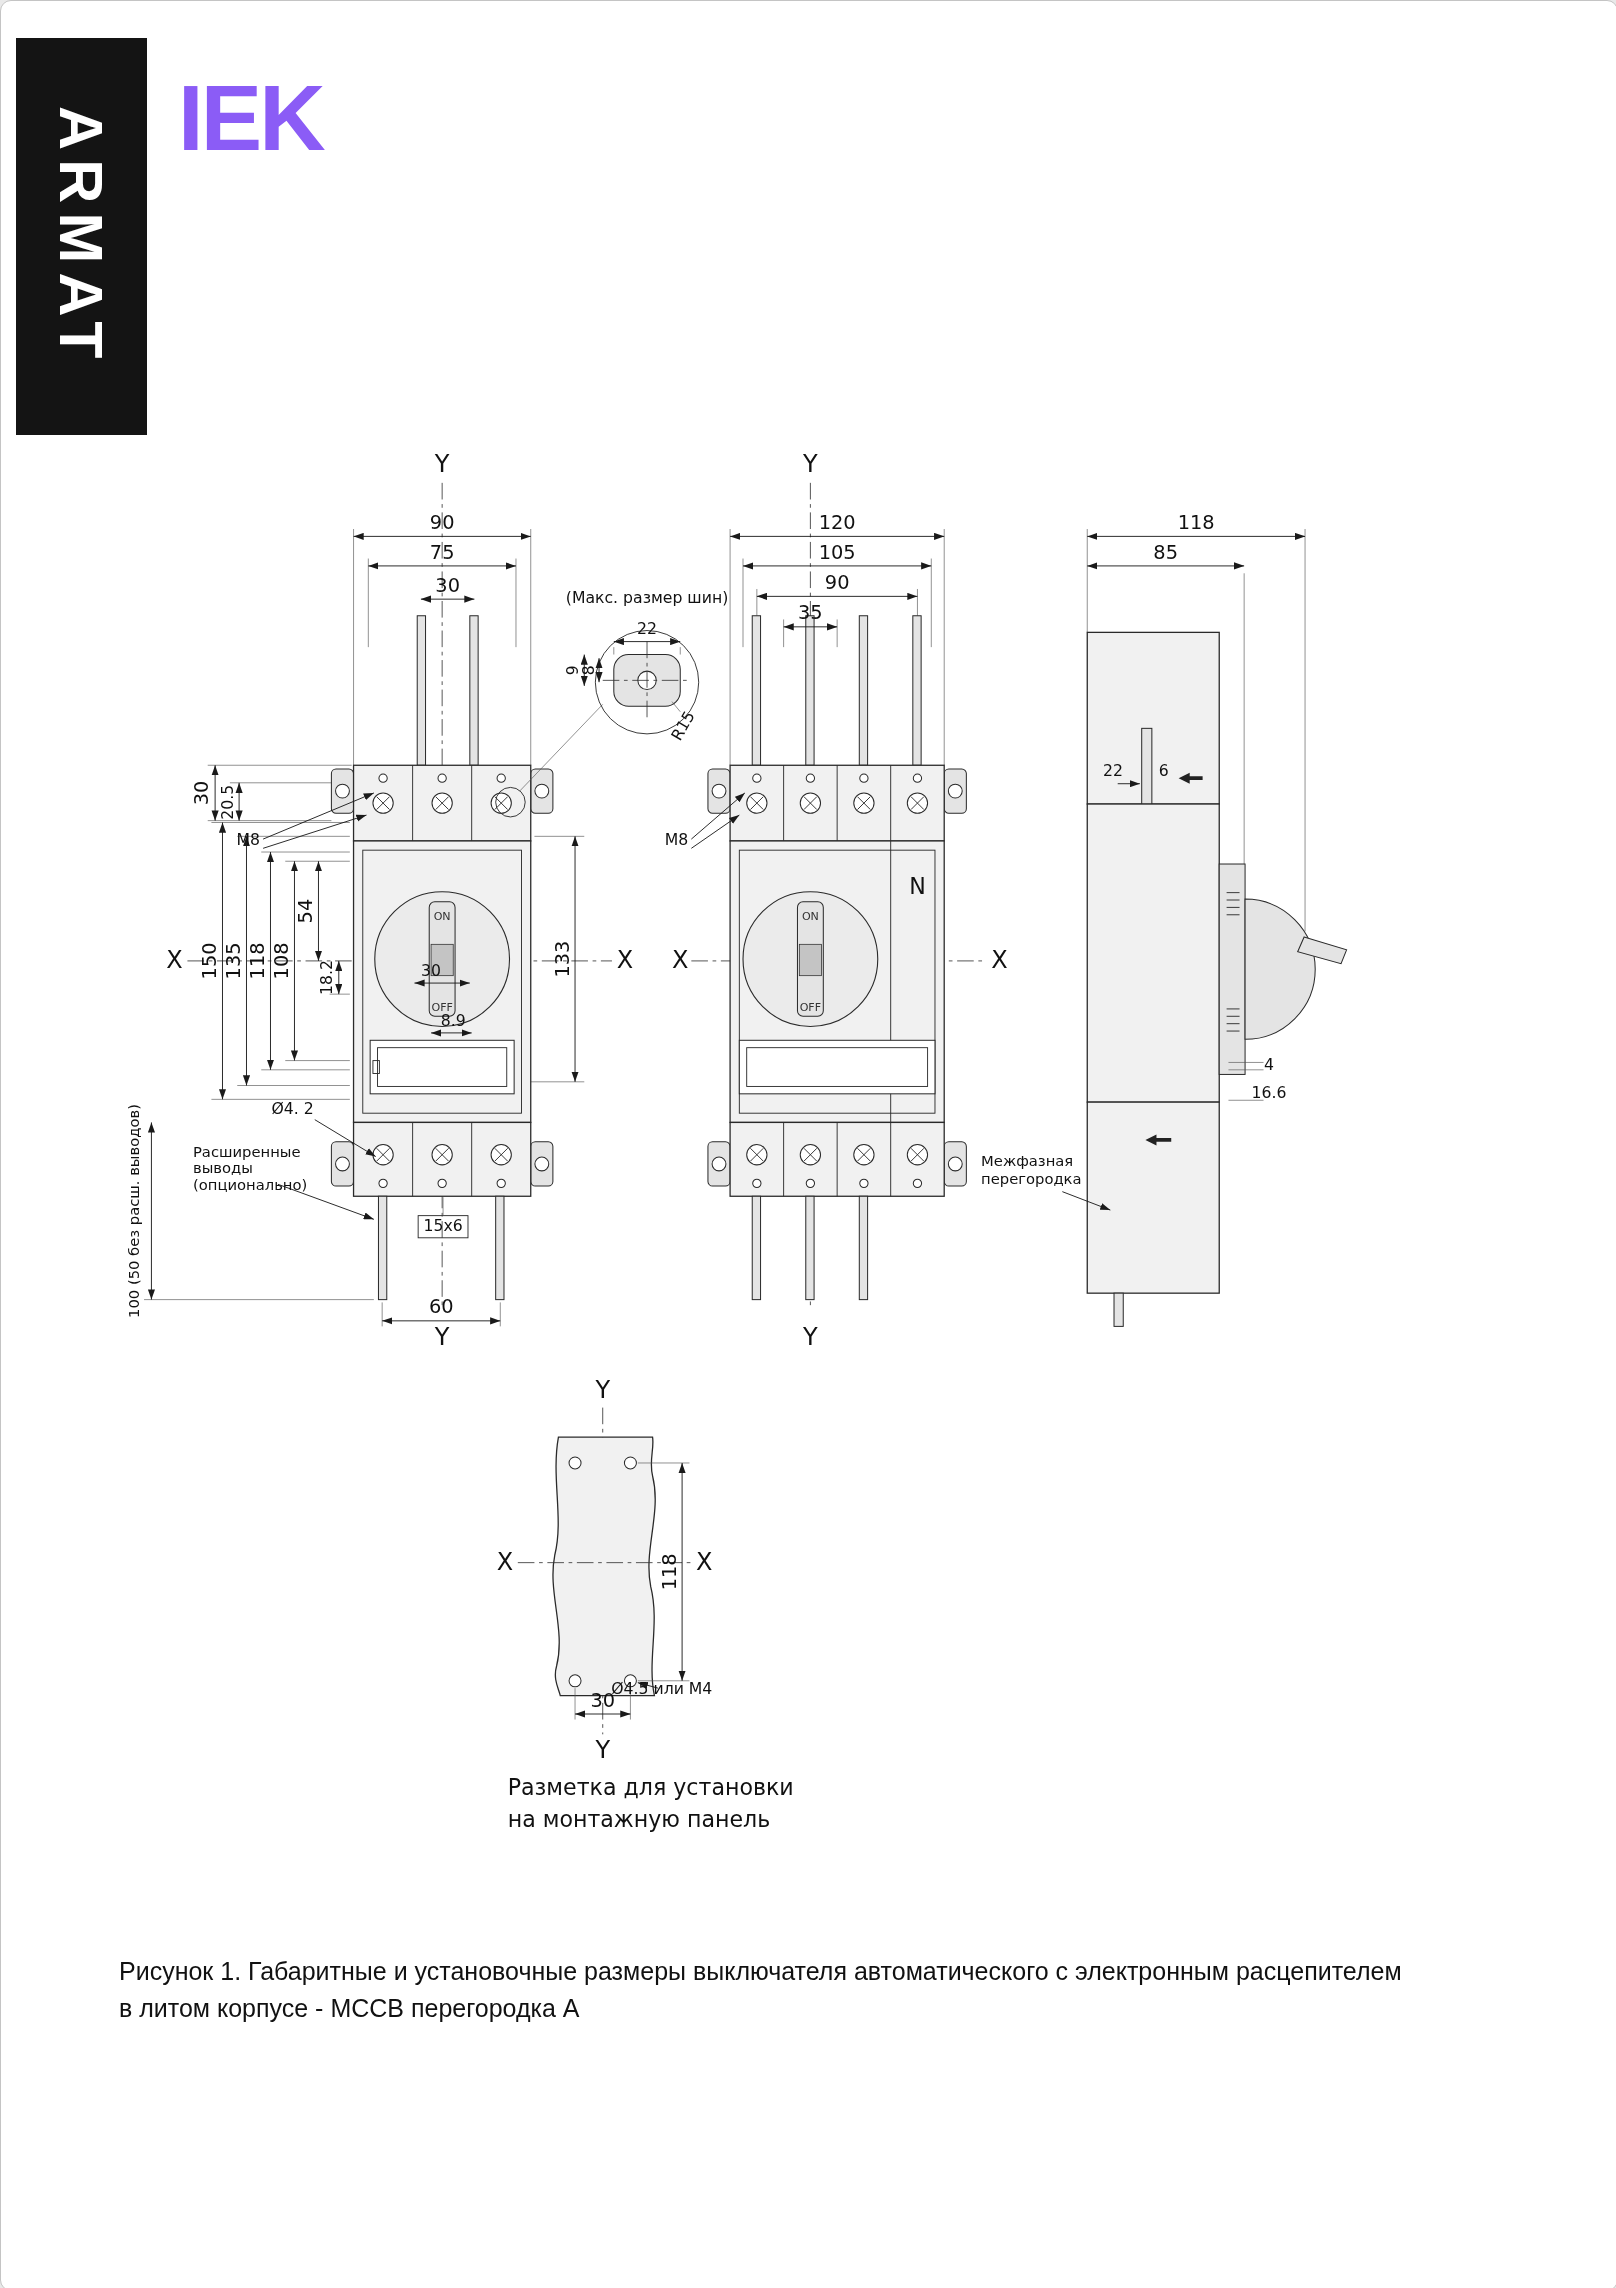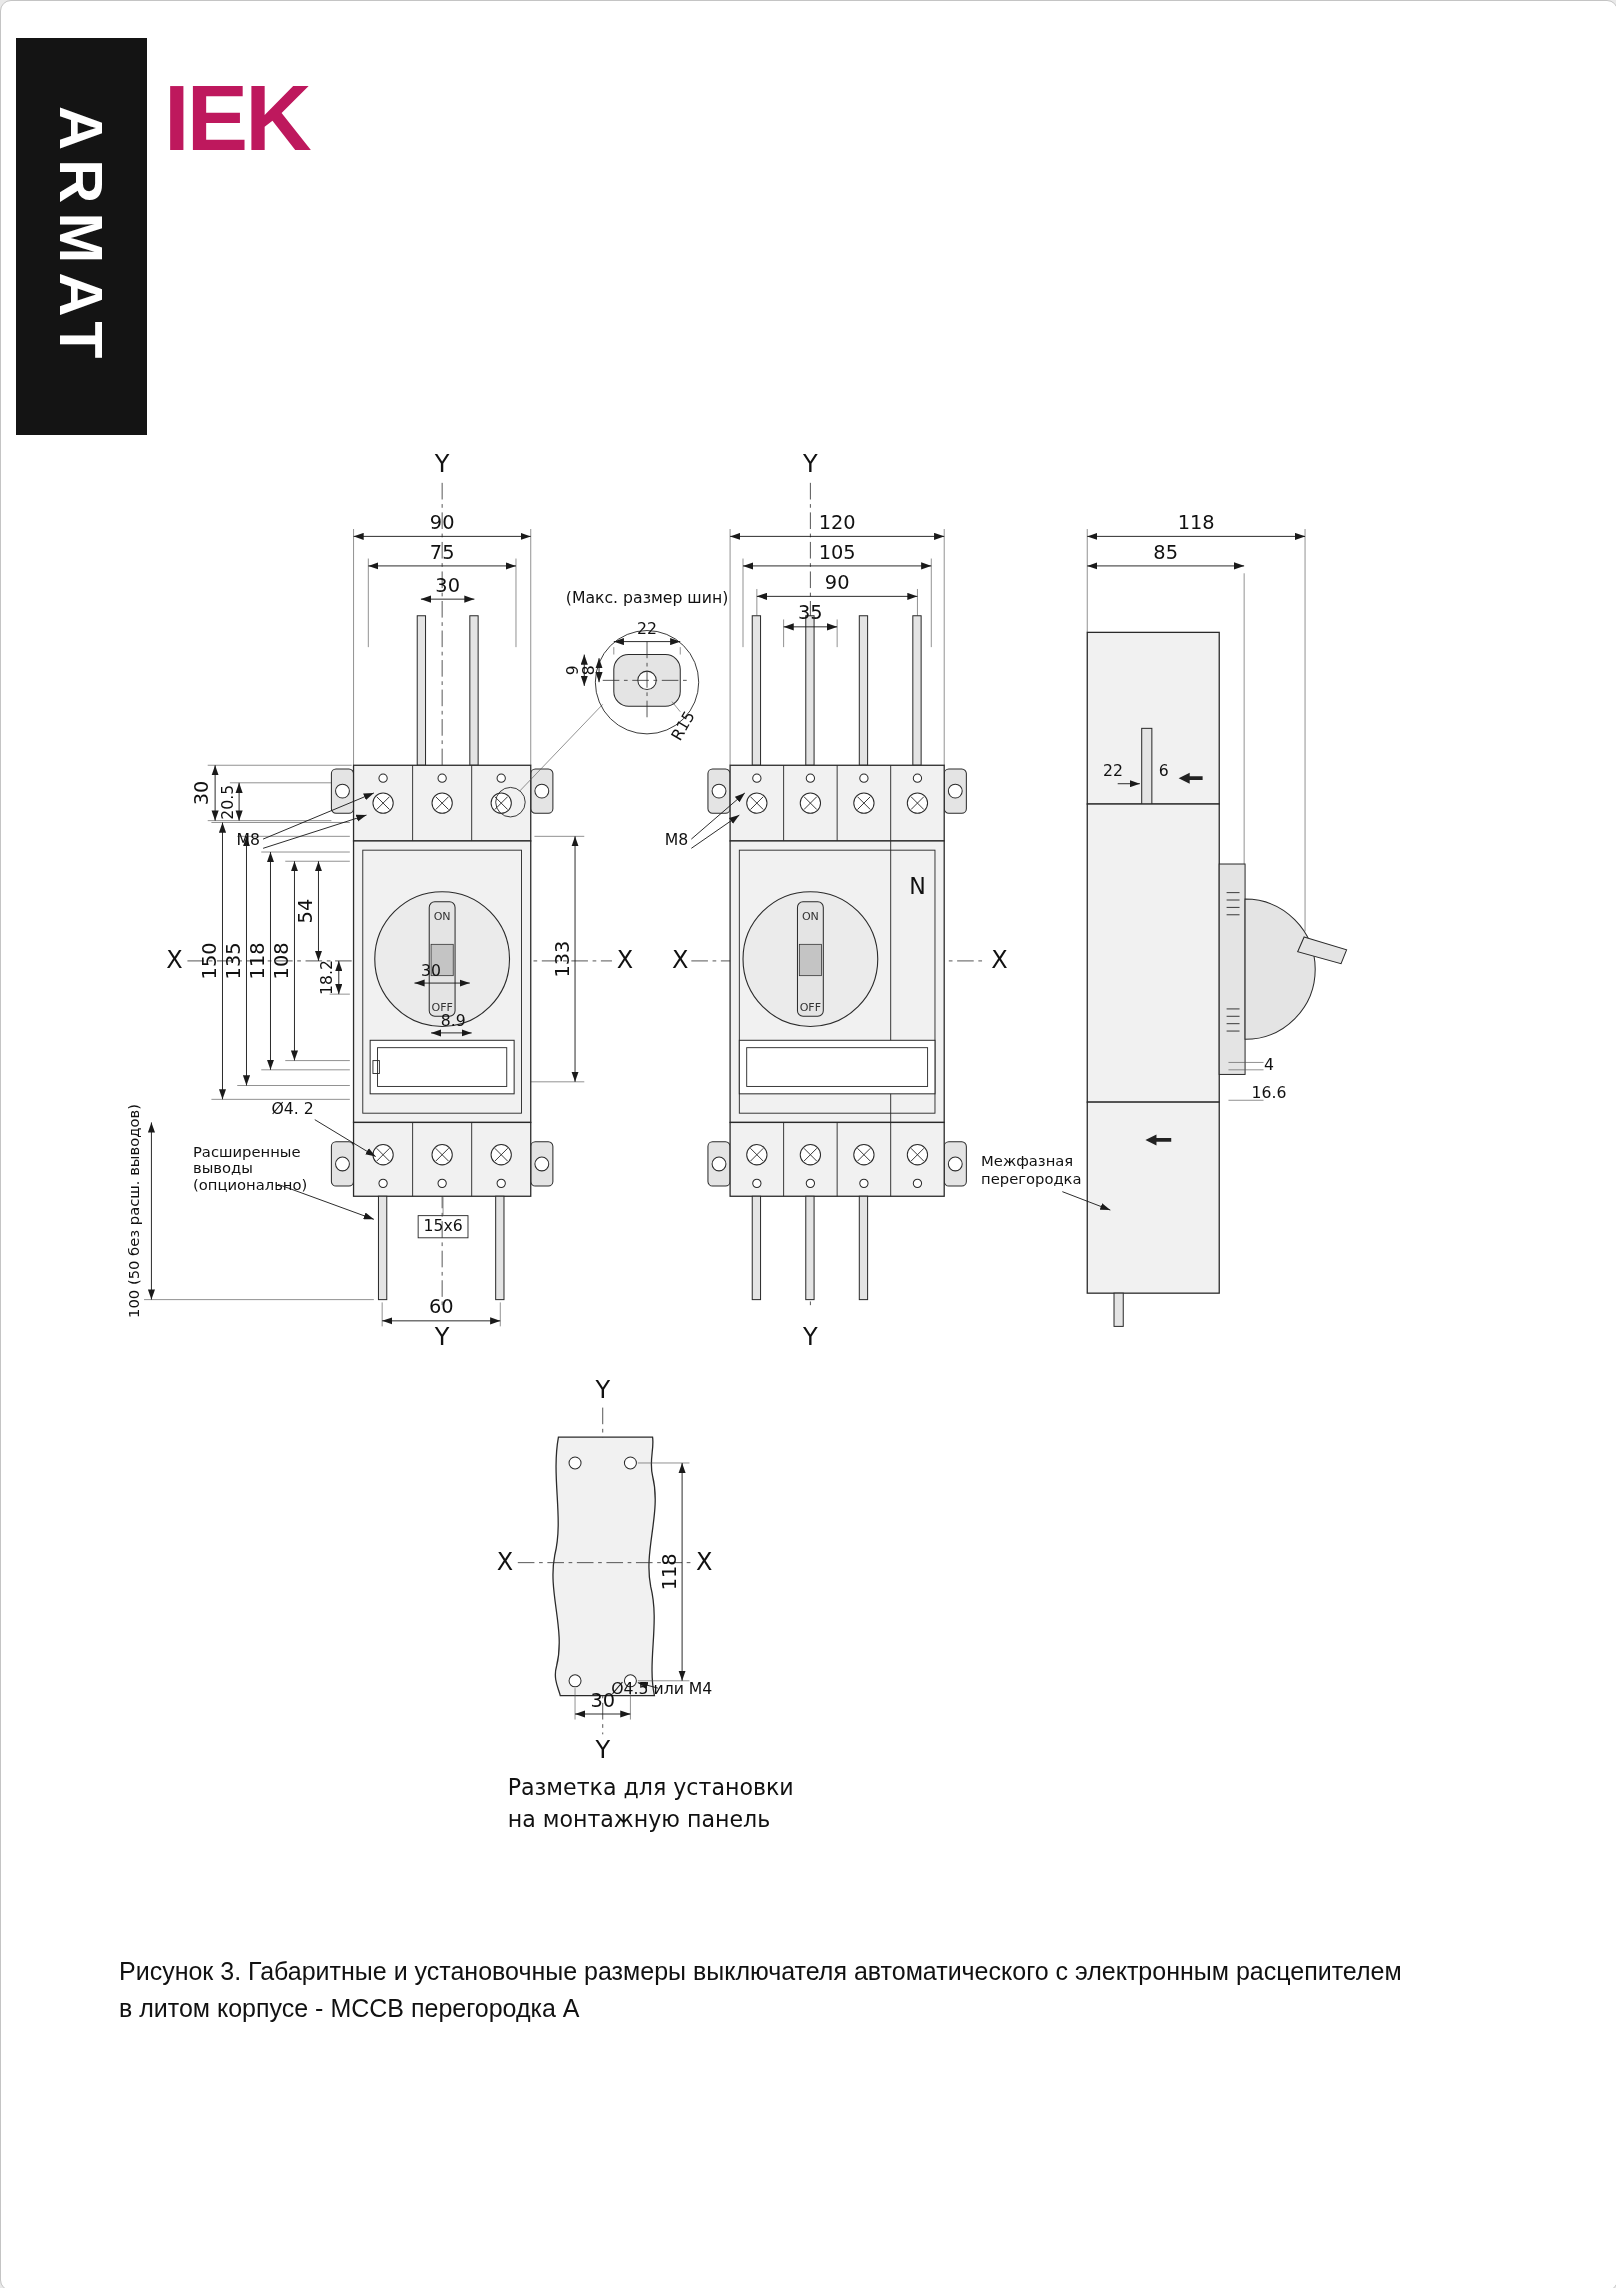--- a/index.html
+++ b/index.html
@@ -10,22 +10,22 @@
   }
   .banner {
     position:absolute; left:14.8px; top:37px; width:131px; height:397px;
     background:#141414; color:#ffffff; display:flex; align-items:center; justify-content:center;
   }
   .banner span {
     writing-mode:vertical-rl; font-size:61px; font-weight:700; letter-spacing:9.2px;
     font-family:"Liberation Sans", sans-serif;
   }
   .logo {
-    position:absolute; left:163px; top:65px; font-size:92px; font-weight:900;
-    letter-spacing:-2.8px; color:#be185d; font-family:"Liberation Sans", sans-serif;
+    position:absolute; left:177px; top:65px; font-size:92px; font-weight:900;
+    letter-spacing:-2.8px; color:#8b5cf6; font-family:"Liberation Sans", sans-serif;
   }
   .fig-caption {
     position:absolute; left:118px; top:1927px; width:1384px;
     font-size:25px; line-height:37px; color:#111;
   }
   svg { position:absolute; left:0; top:0; }
   svg text { font-family:"DejaVu Sans", sans-serif; fill:#111; }
   .face  { fill:#f1f1f1; stroke:#2a2a2a; stroke-width:1.4; }
   .part  { fill:#e4e4e4; stroke:#2a2a2a; stroke-width:1.1; }
   .recess{ fill:#ebebeb; stroke:#2a2a2a; stroke-width:1.2; }
@@ -448,17 +448,17 @@
       <g>
         <line class="dim" x1="712" y1="1828" x2="690" y2="1822" marker-end="url(#arr)"></line>
         <text class="dls" x="716" y="1834" text-anchor="start">Ø4.5 или М4</text>
       </g>
       <text class="cap2" x="549" y="1944">Разметка для установки</text>
       <text class="cap2" x="549" y="1978">на монтажную панель</text>
     </g>
   </svg>
 
   <p class="fig-caption">
-    <span>Рисунок 3. Габаритные и установочные размеры выключателя автоматического с электронным расцепителем</span><br>
+    <span>Рисунок 1. Габаритные и установочные размеры выключателя автоматического с электронным расцепителем</span><br>
     <span>в литом корпусе - МССВ перегородка А</span>
   </p>
 </div>
 
 
 </body></html>

